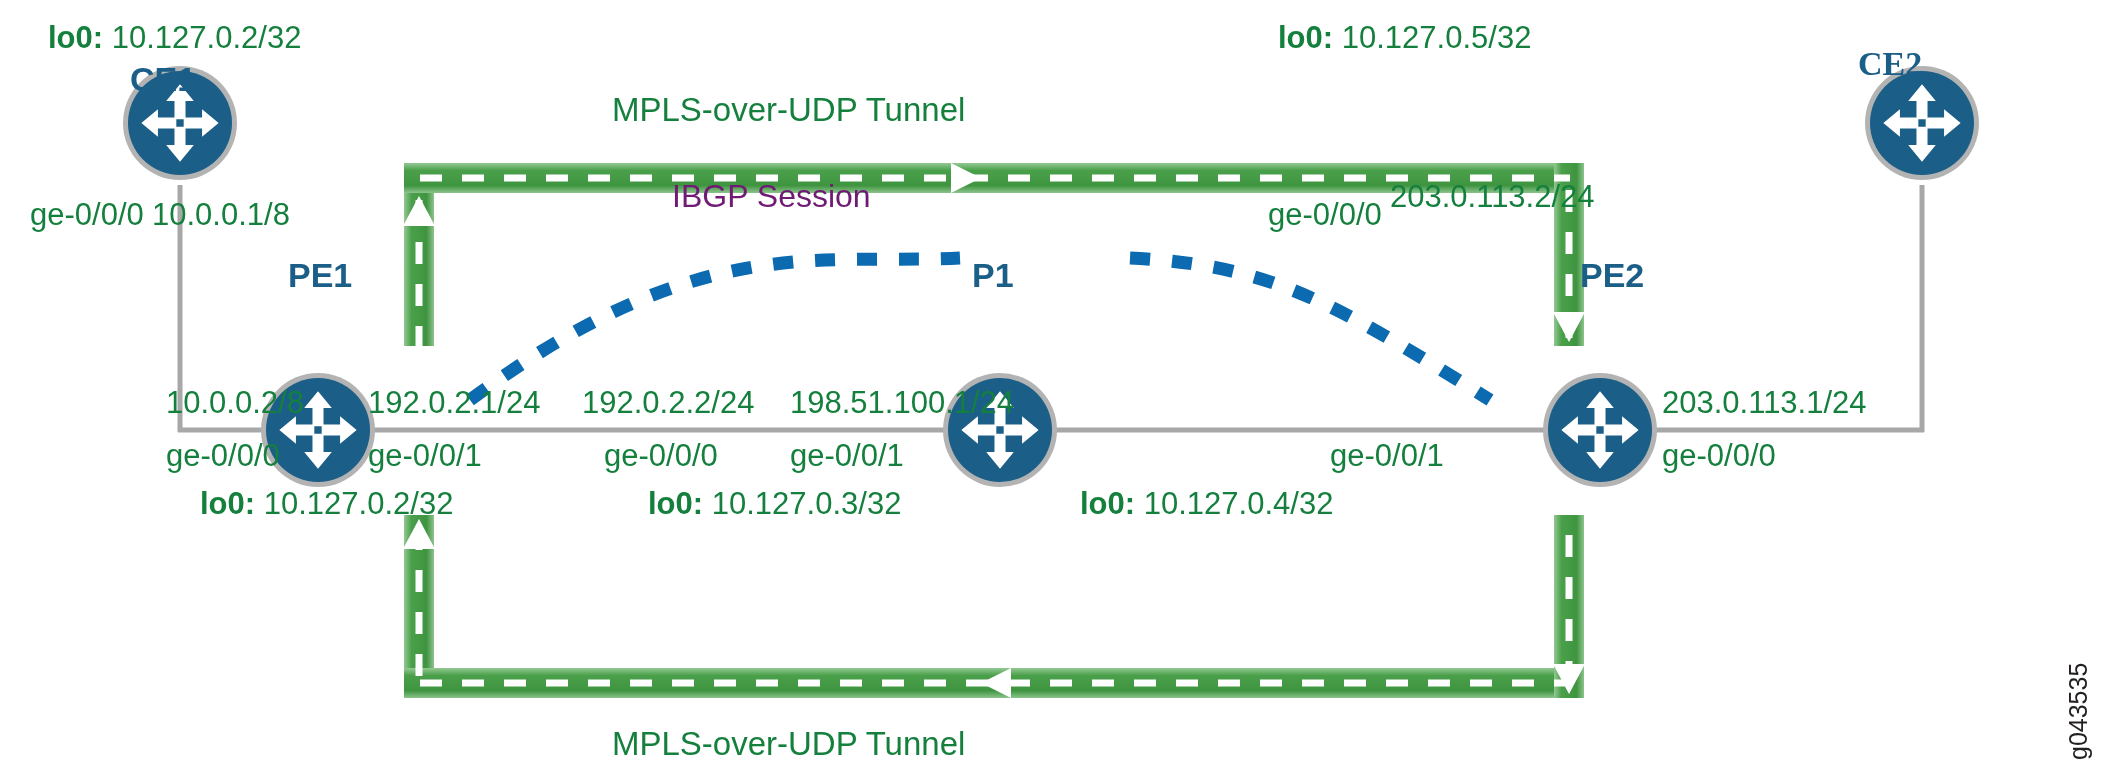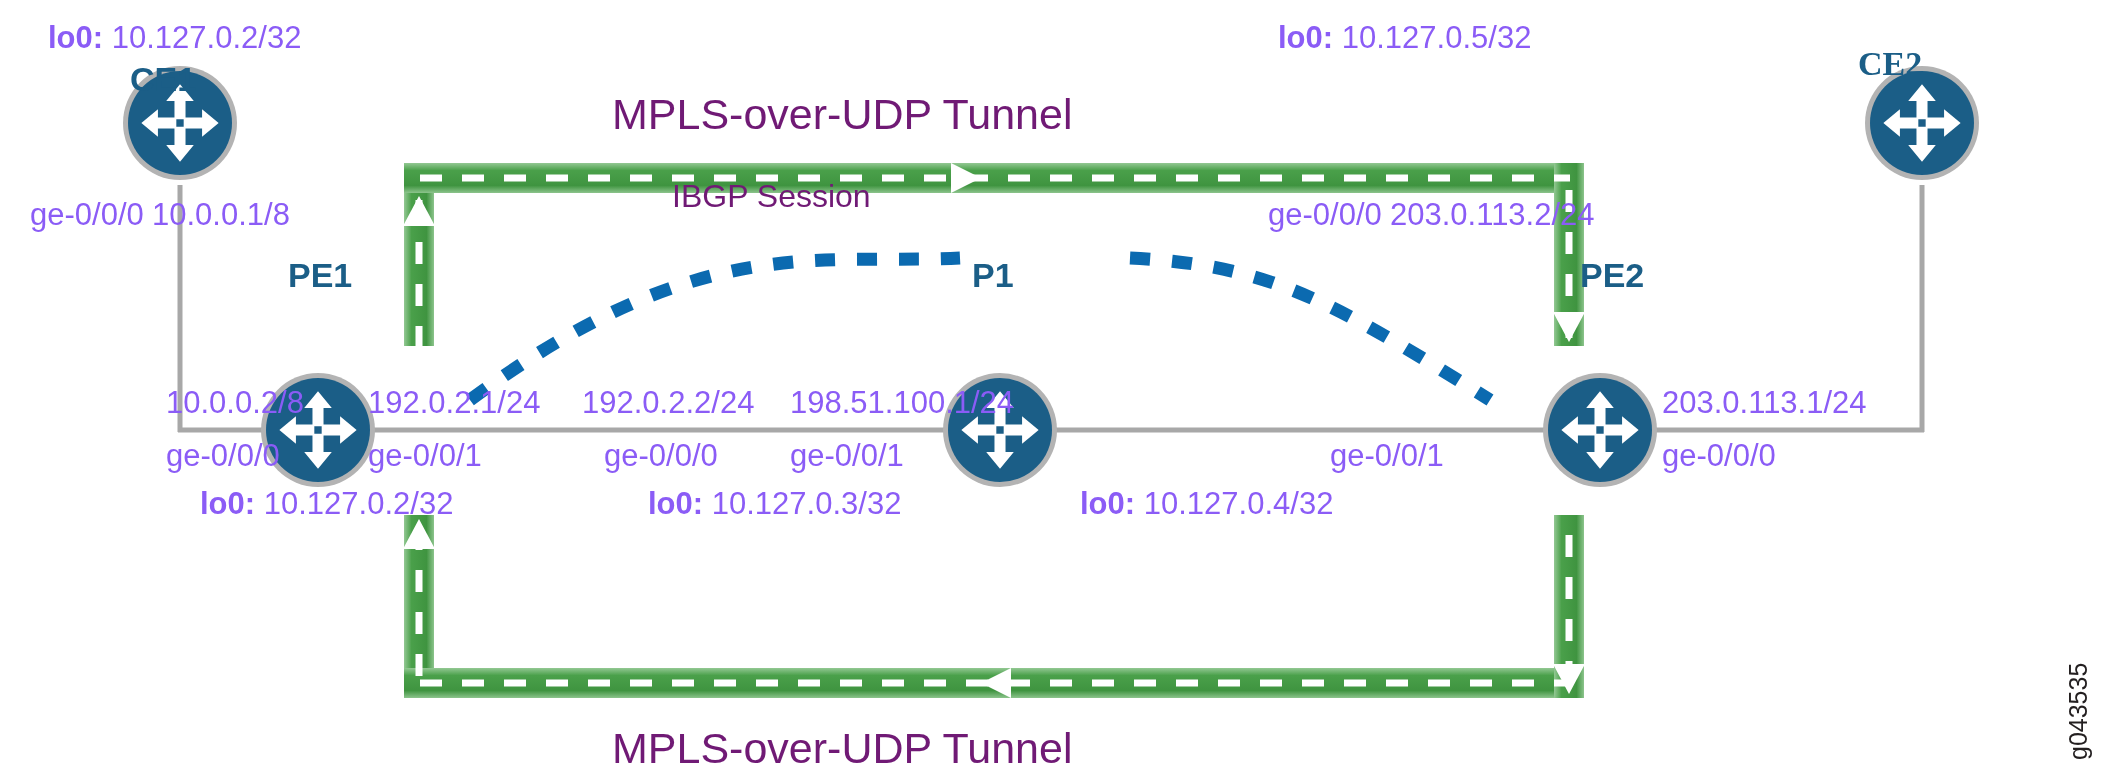--- a/index.html
+++ b/index.html
@@ -5,24 +5,24 @@
   html,body{margin:0;padding:0;}
   body{
     width:2101px;height:781px;
     background:#ffffff;
     font-family:"Liberation Sans", sans-serif;
     overflow:hidden;
   }
   #stage{position:relative;width:2101px;height:781px;}
   svg#diagram{position:absolute;left:0;top:0;width:2101px;height:781px;}
 
-  .lbl{position:absolute;white-space:nowrap;color:#8b5cf6;font-size:31px;line-height:1;}
+  .lbl{position:absolute;white-space:nowrap;color:#15803d;font-size:31px;line-height:1;}
   .lbl.bold b{font-weight:bold;}
   .node-name{position:absolute;white-space:nowrap;color:#1b5e87;font-size:34px;font-weight:bold;line-height:1;}
-  .tunnel-label{position:absolute;white-space:nowrap;color:#701a75;font-size:43px;line-height:1;}
+  .tunnel-label{position:absolute;white-space:nowrap;color:#15803d;font-size:33px;line-height:1;}
   .sess-label{position:absolute;white-space:nowrap;color:#701a75;font-size:32px;line-height:1;}
   .watermark{
     position:absolute;color:#231f20;font-size:25px;line-height:1;
     transform:rotate(-90deg);transform-origin:left top;white-space:nowrap;
   }
 </style>
 </head>
 <body>
 
 <div id="stage">
@@ -138,21 +138,21 @@
   <div class="node-name" style="left:130px;top:47px;margin-top:15px;">CE1</div>
   <div class="lbl" style="left:30px;top:199px;">ge-0/0/0</div>
   <div class="lbl" style="left:152px;top:199px;text-align:right;">10.0.0.1/8</div>
 
   <div class="lbl bold" style="left:1278px;top:22px;">
     <b>lo0:</b>
     <span>10.127.0.5/32</span>
   </div>
   <div class="node-name" style="left:1858px;top:47px;font-family:Liberation Serif, serif;">CE2</div>
   <div class="lbl" style="left:1268px;top:199px;">ge-0/0/0</div>
-  <div class="lbl" style="left:1390px;top:199px;">203.0.113.2/24</div>
+  <div class="lbl" style="left:1390px;top:181px;">203.0.113.2/24</div>
 
   <div class="node-name" style="left:288px;top:258px;">PE1</div>
   <div class="lbl" style="left:166px;top:387px;">10.0.0.2/8</div>
   <div class="lbl" style="left:166px;top:440px;">ge-0/0/0</div>
   <div class="lbl" style="left:368px;top:387px;">192.0.2.1/24</div>
   <div class="lbl" style="left:368px;top:440px;">ge-0/0/1</div>
   <div class="lbl bold" style="left:200px;top:488px;">
     <b>lo0:</b>
     <span>10.127.0.2/32</span>
   </div>

